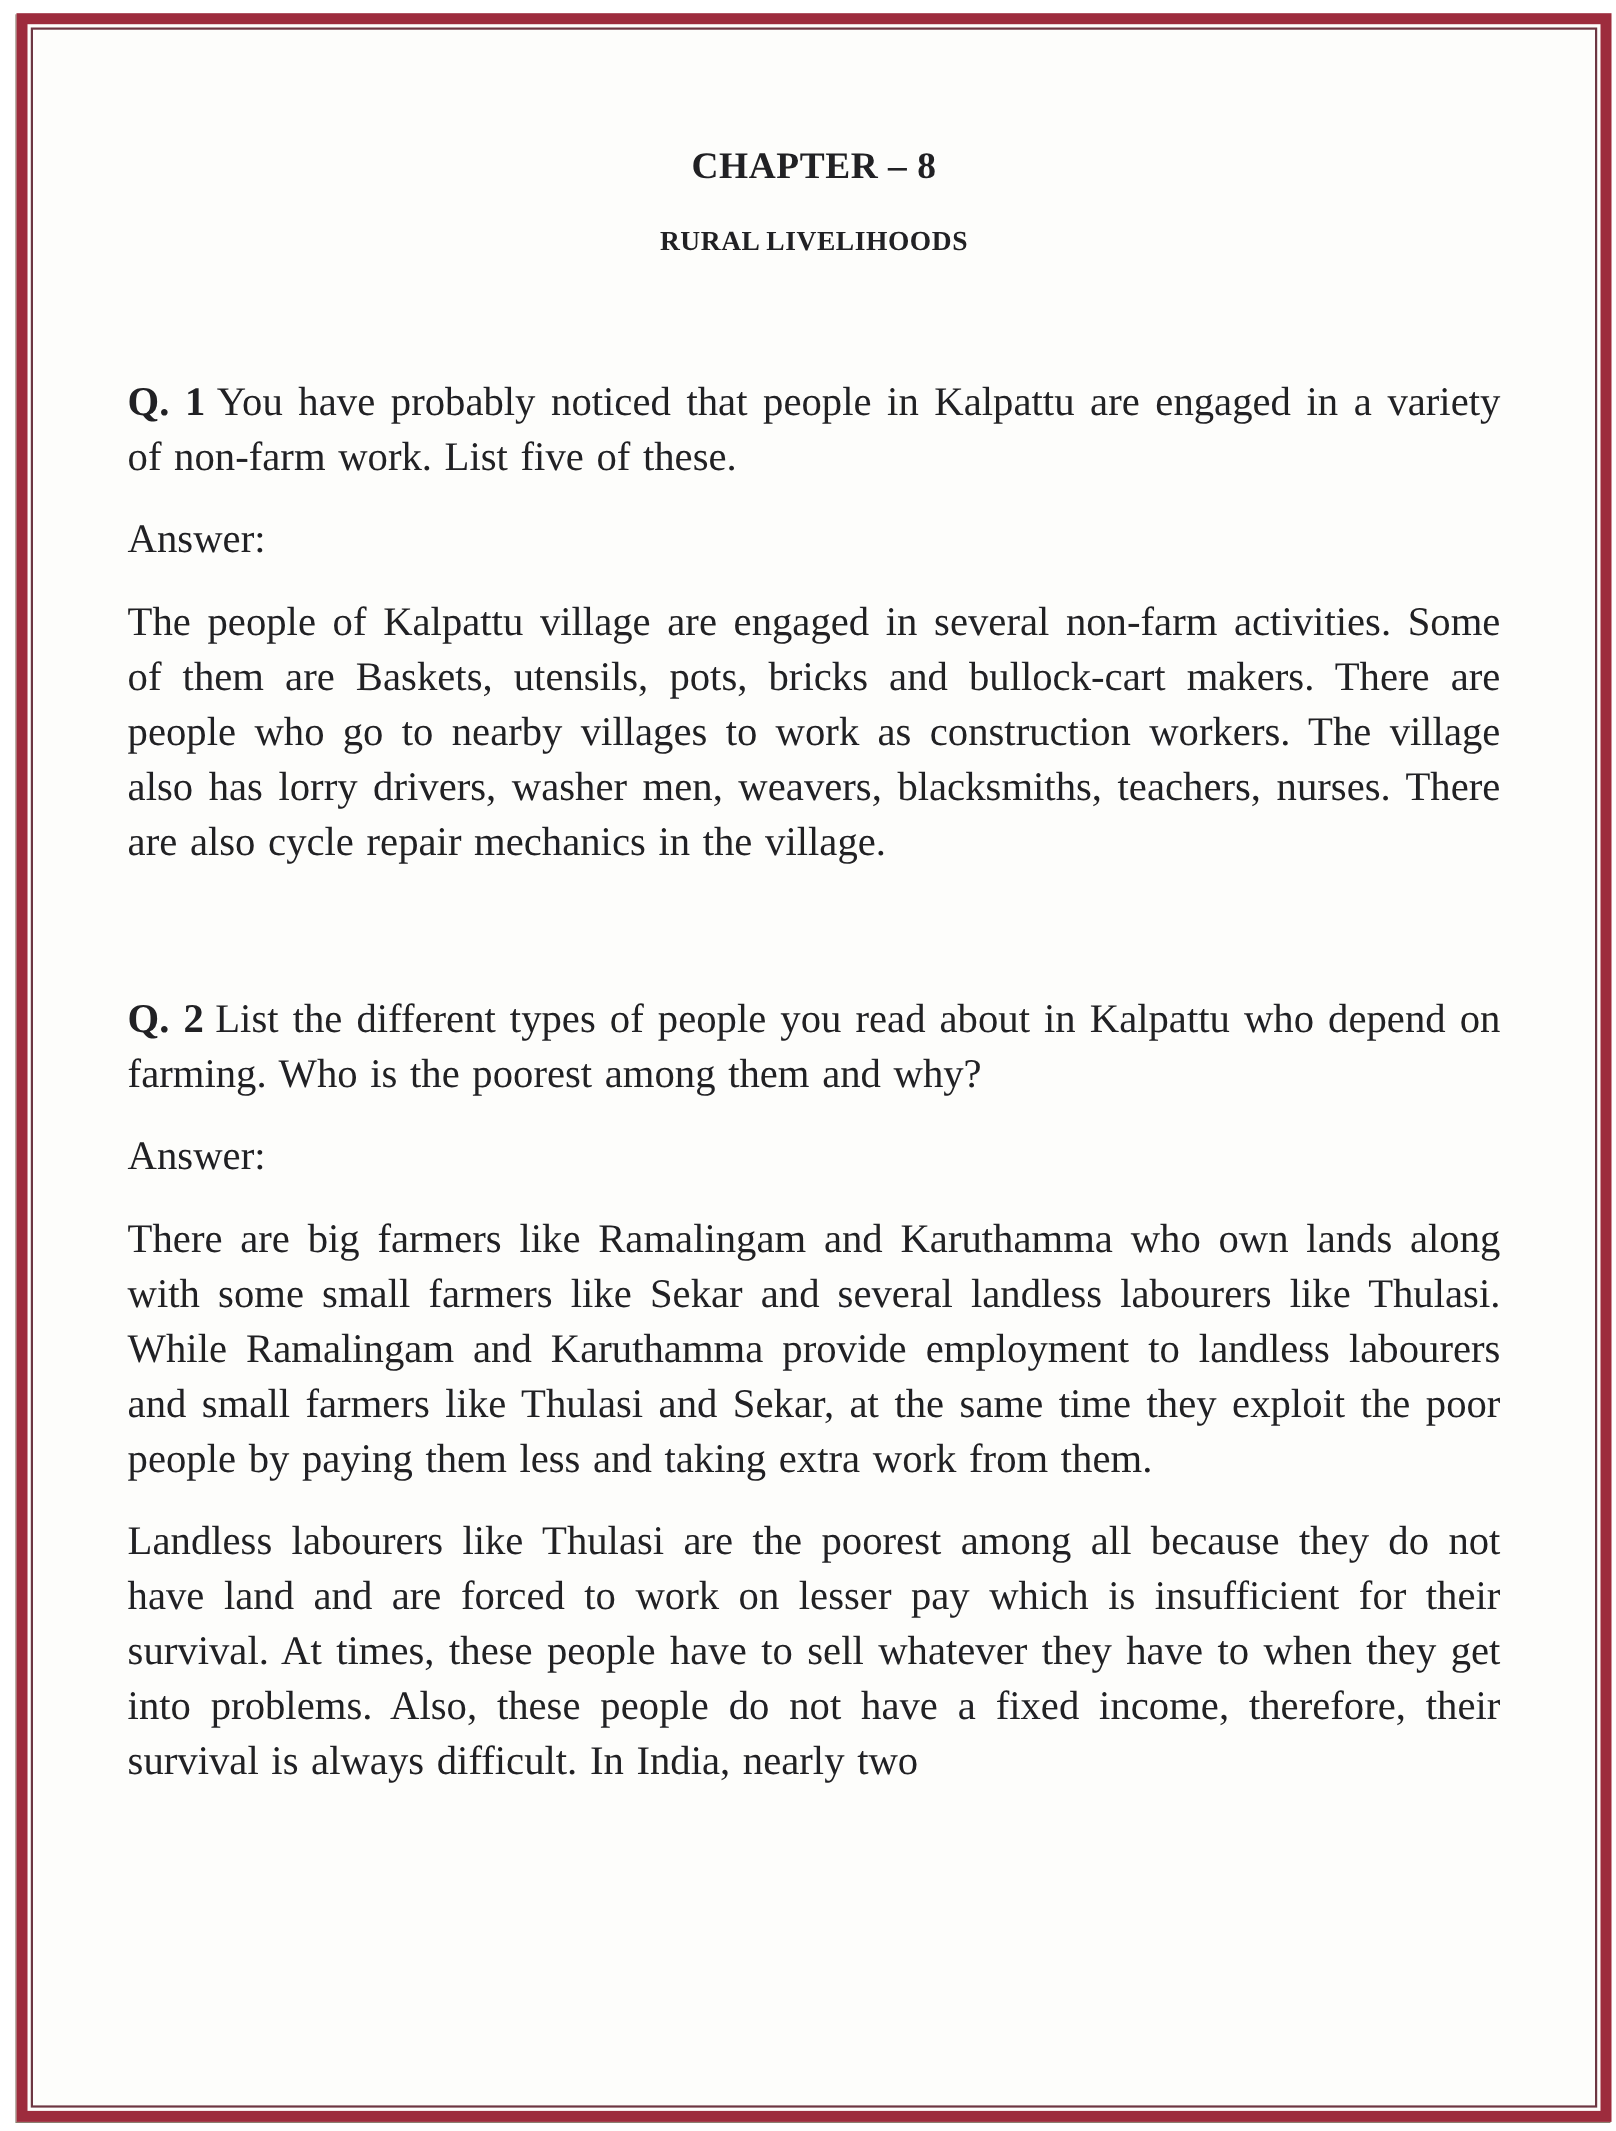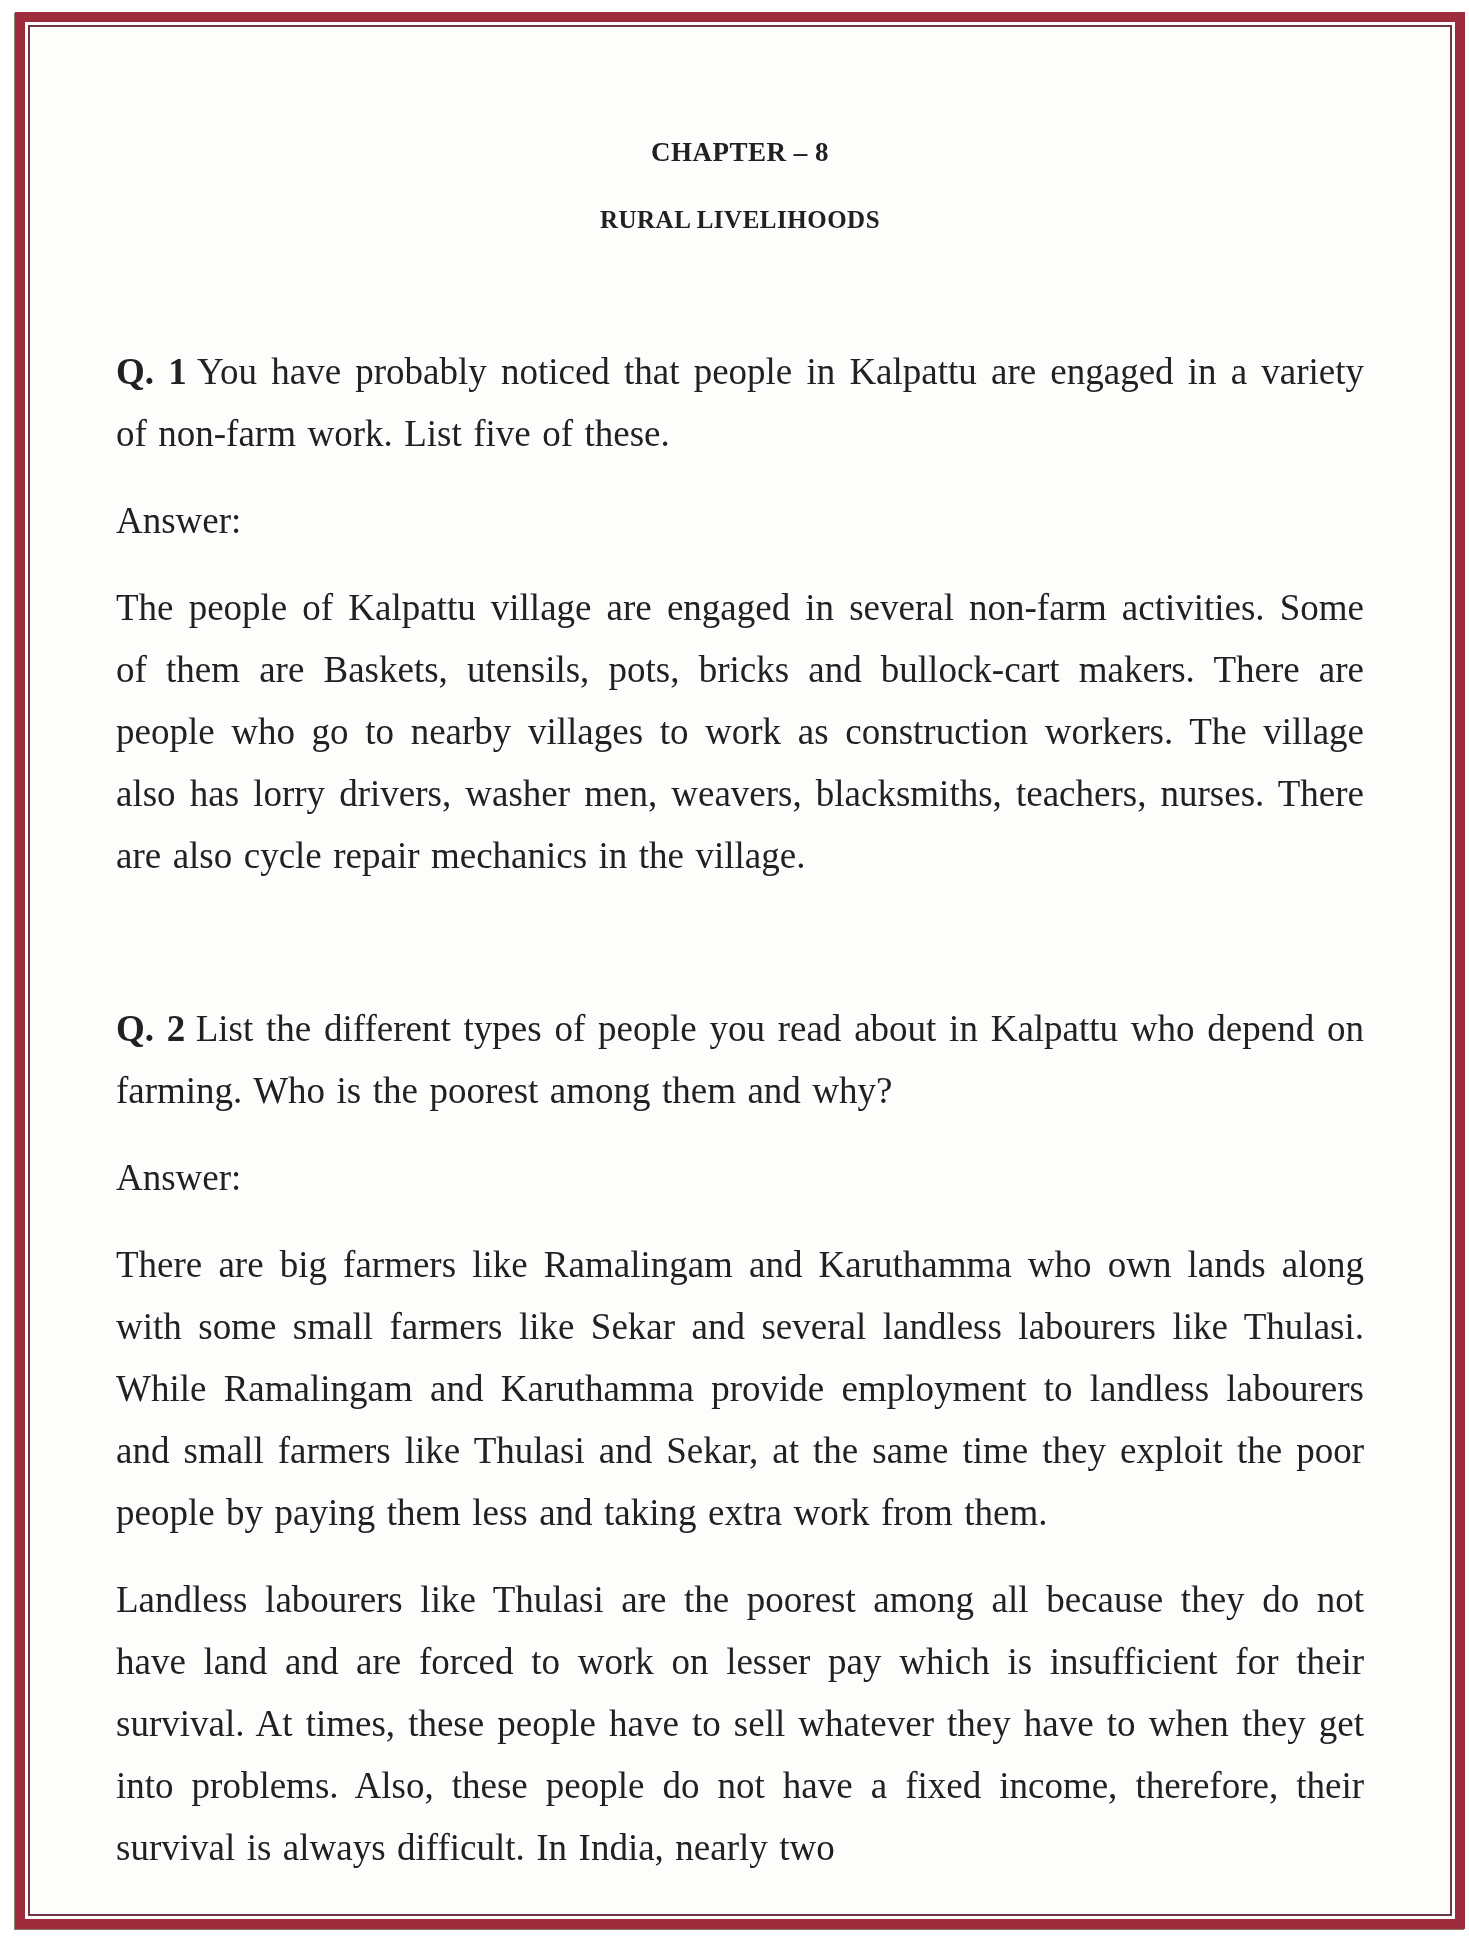--- a/index.html
+++ b/index.html
@@ -35,38 +35,38 @@
     border: 2px solid var(--inner-line-color);
   }
   .content {
     position: absolute;
     inset: 0;
     padding: 100px 86px 0 86px;
     box-sizing: border-box;
   }
   h1.chapter-title {
     margin: 0 0 18px 0;
-    font-size: 27px;
+    font-size: 34px;
     line-height: 50px;
     font-weight: bold;
     text-align: center;
     letter-spacing: 0.5px;
   }
   h2.chapter-subtitle {
     margin: 0 0 96px 0;
     font-size: 25px;
     line-height: 50px;
     font-weight: bold;
     text-align: center;
     letter-spacing: 0.5px;
   }
   p {
     margin: 0 0 25px 0;
     font-size: 37px;
-    line-height: 62px;
+    line-height: 50px;
     text-align: justify;
     word-spacing: 0.06em;
   }
   p.answer-label {
     text-align: left;
   }
   .question .q-label {
     font-weight: bold;
     padding-right: 0.28em;
   }

